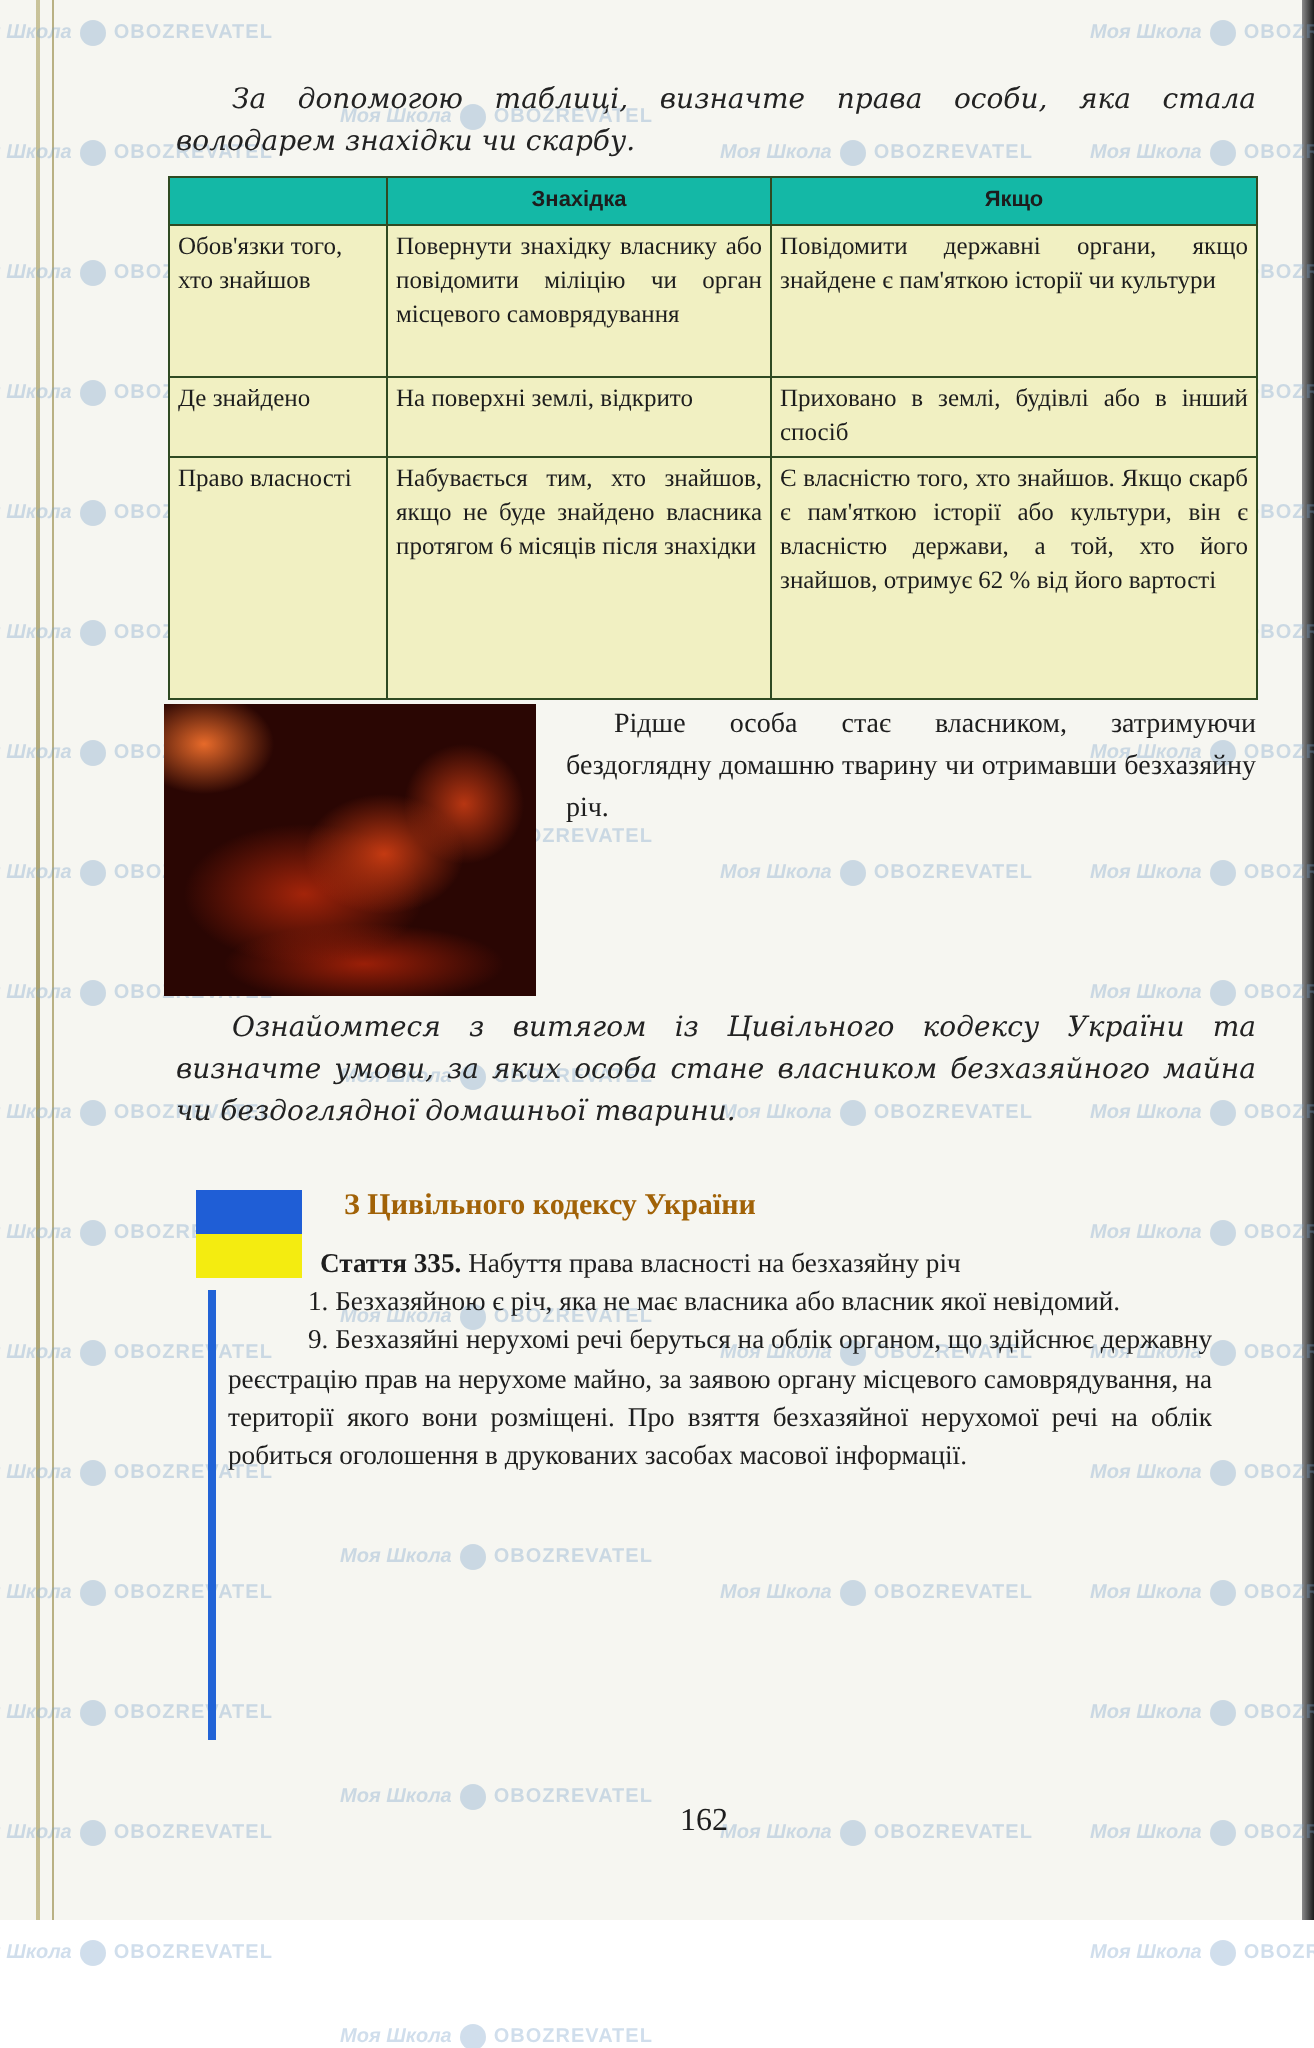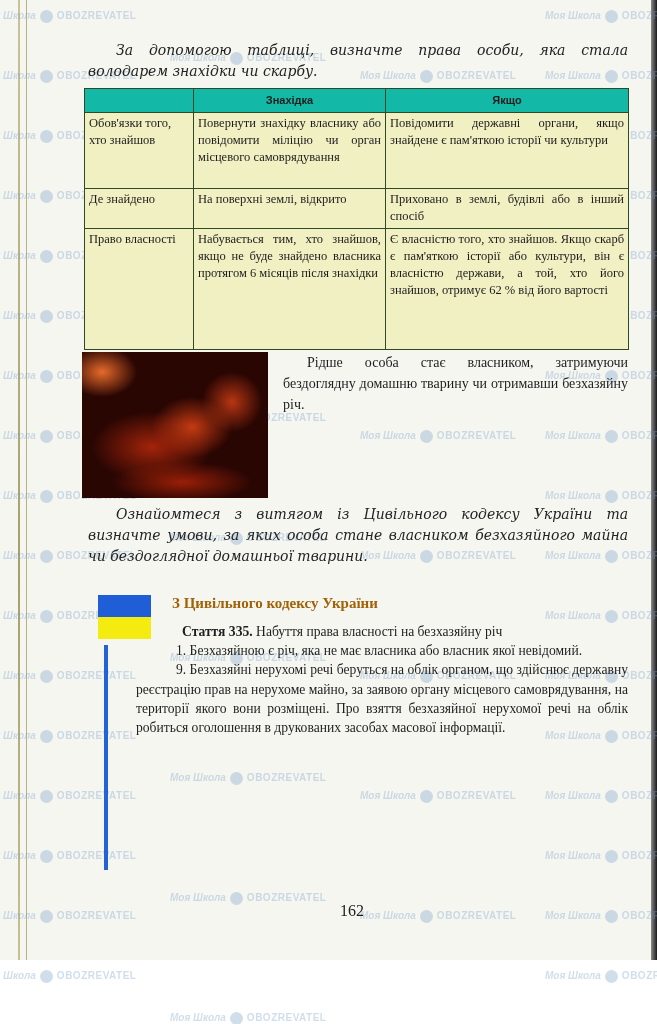--- a/index.html
+++ b/index.html
@@ -76,21 +76,21 @@
 
     .flag-blue { position: absolute; left: 98px; top: 595px; width: 53px; height: 22px; background: #1f5ed6; }
     .flag-yellow { position: absolute; left: 98px; top: 617px; width: 53px; height: 22px; background: #f4ec10; }
     .flag-pole { position: absolute; left: 104px; top: 645px; width: 4px; height: 225px; background: #2263d6; }
 
     .code-title {
       position: absolute; left: 172px; top: 595px; font-size: 15px; font-weight: bold;
       color: #a16207; font-family: "Liberation Serif", serif;
     }
     .code-body {
-      position: absolute; left: 136px; top: 622px; width: 492px;
+      position: absolute; left: 114px; top: 622px; width: 492px;
       font-size: 13.6px; line-height: 19.2px; text-align: justify;
       font-family: "Liberation Serif", serif; color: #1e1e1e;
     }
     .code-body p { margin: 0; text-indent: 40px; }
     .code-body p.article { text-indent: 46px; }
     .code-body b { font-weight: bold; }
     .page-number {
       position: absolute; left: 340px; top: 902px; font-size: 16px;
       font-family: "Liberation Serif", serif;
     }

